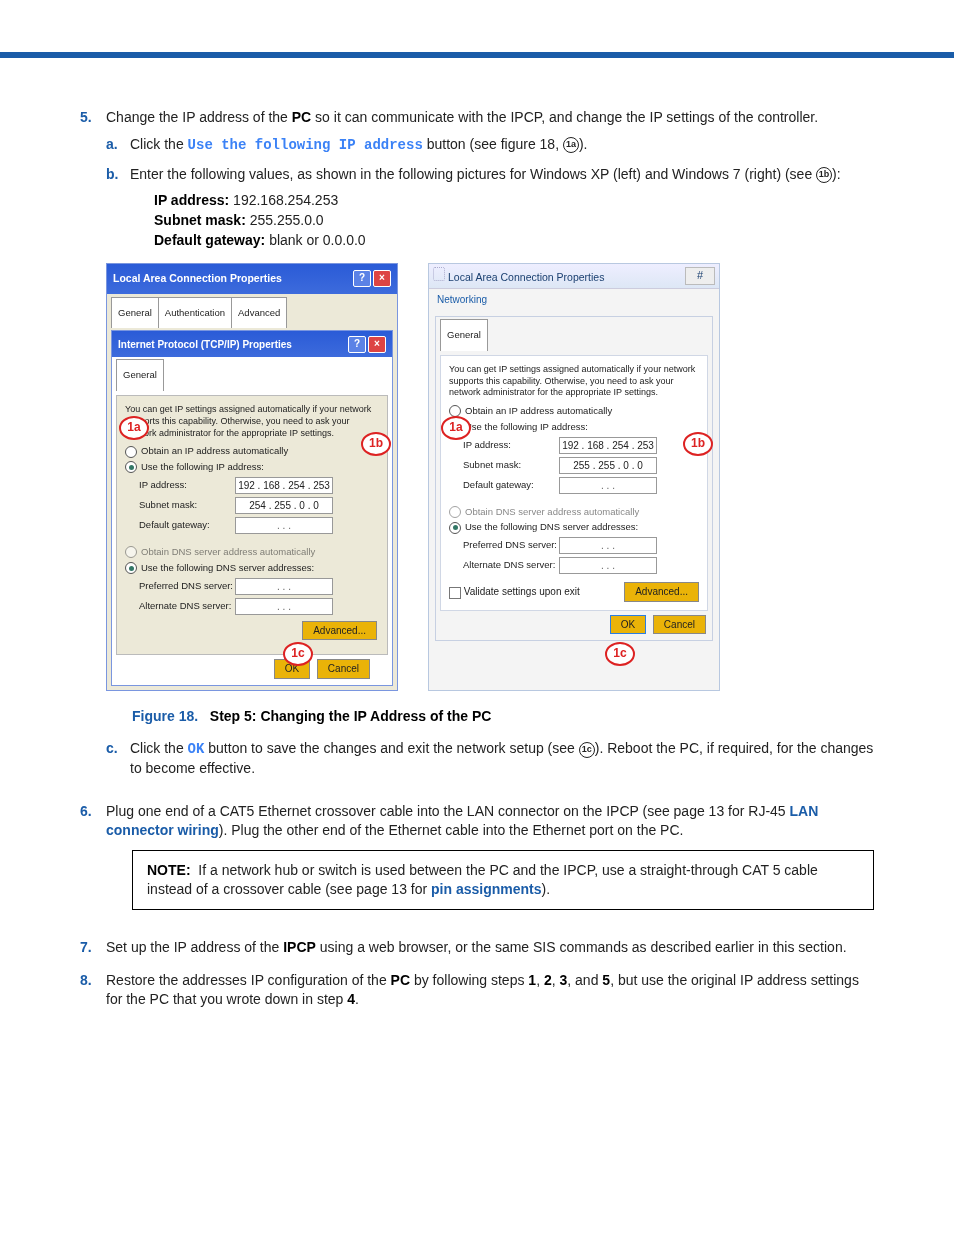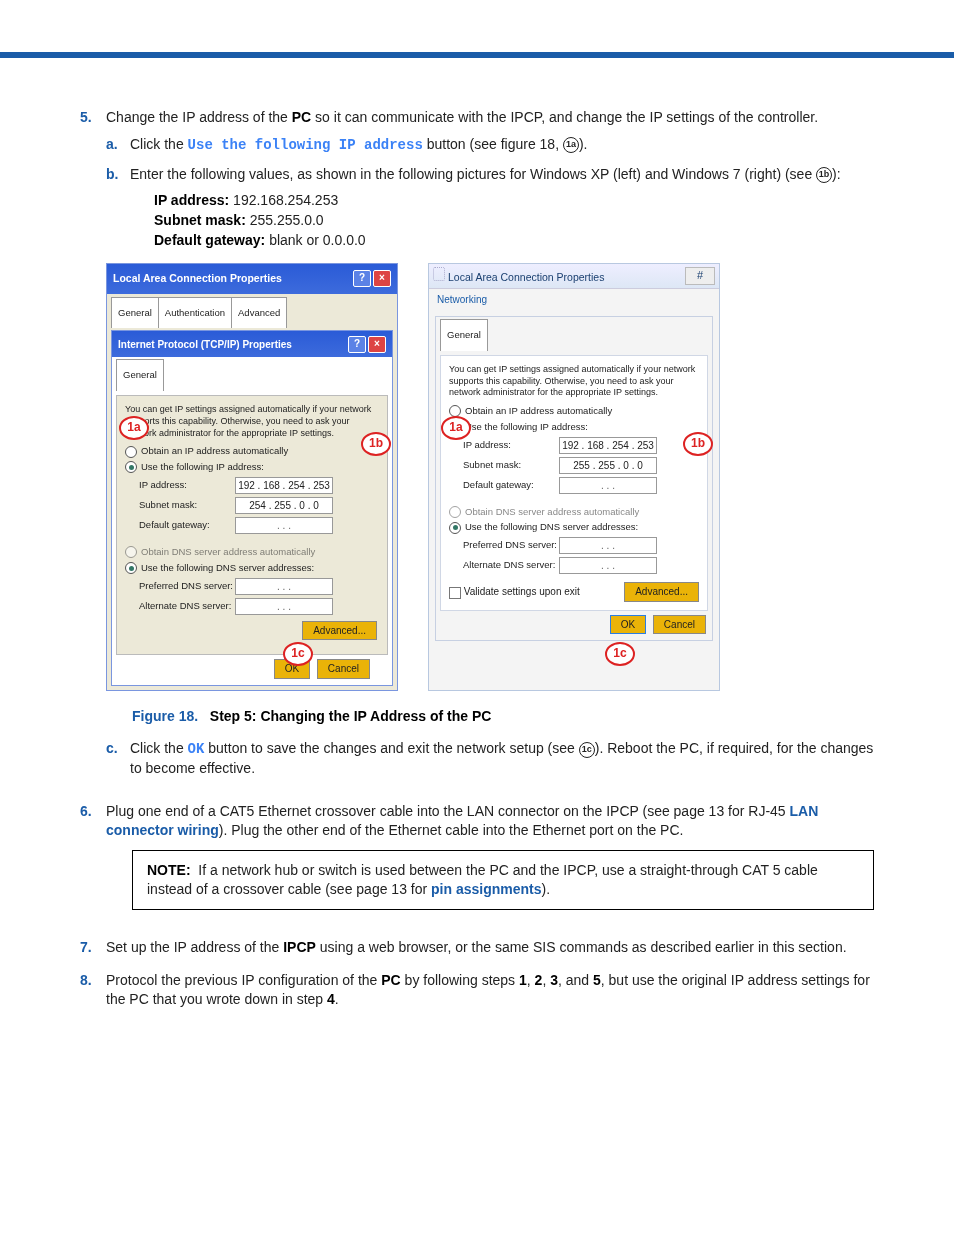--- a/index.html
+++ b/index.html
@@ -382,21 +382,21 @@
   <li>
     <div class="num">7.</div>
     <div class="body">
       <span>Set up the IP address of the </span><b class="k">IPCP</b><span> using a web browser, or the same SIS commands as described earlier in this section.</span>
     </div>
   </li>
 
   <li>
     <div class="num">8.</div>
     <div class="body">
-      <span>Protocol the previous IP configuration of the </span><b class="k">PC</b><span> by following steps </span><b class="k">1</b>, <b class="k">2</b>, <b class="k">3</b>, and <b class="k">5</b><span>, but use the original IP address settings for the PC that you wrote down in step </span><b class="k">4</b><span>.</span>
+      <span>Restore the addresses IP configuration of the </span><b class="k">PC</b><span> by following steps </span><b class="k">1</b>, <b class="k">2</b>, <b class="k">3</b>, and <b class="k">5</b><span>, but use the original IP address settings for the PC that you wrote down in step </span><b class="k">4</b><span>.</span>
     </div>
   </li>
 
 </ol>
 </div>
 
 
 </div>
 
 </body></html>

